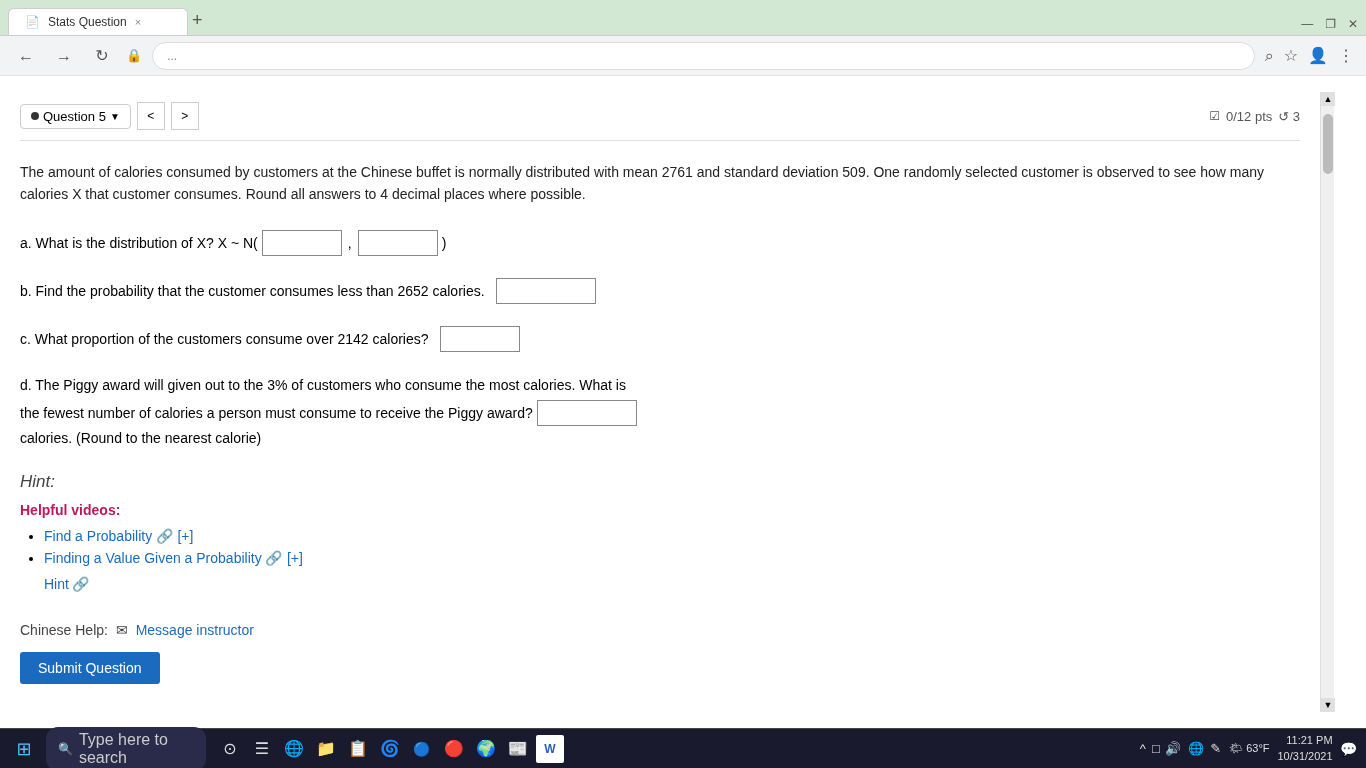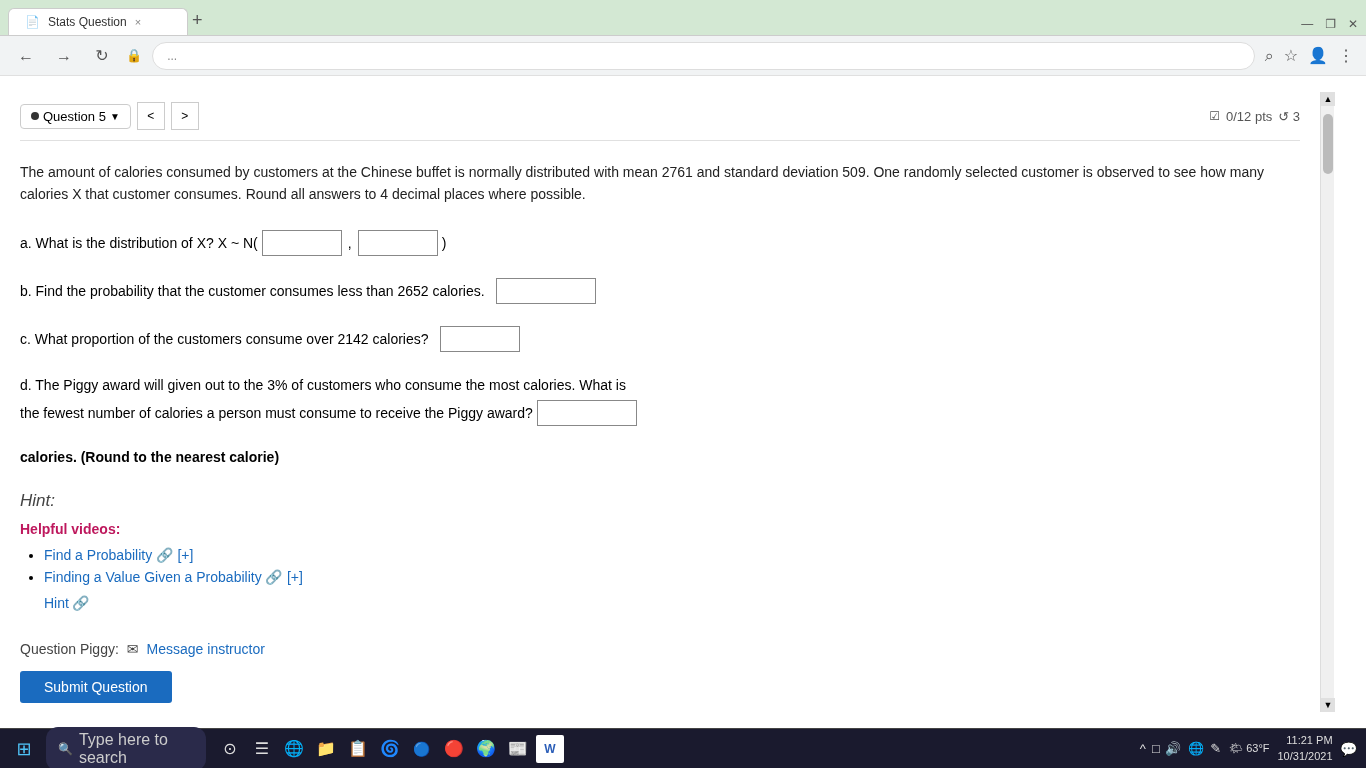--- a/index.html
+++ b/index.html
@@ -329,21 +329,21 @@
     .message-link {
       color: #1a6bbf;
       text-decoration: none;
       font-size: 14px;
     }
 
     .submit-btn {
       background: #1a6bbf;
       color: #fff;
       border: none;
-      padding: 8px 24px;
+      padding: 8px 18px;
       font-size: 14px;
       cursor: pointer;
       border-radius: 3px;
     }
 
     
     .taskbar {
       height: 40px;
       background: #1a1a2e;
       display: flex;
@@ -526,21 +526,21 @@
           <input class="answer-input" type="text" style="">
         </div>
 
         
         <div class="question-part part-d" style="display:block;">
           <div class="part-d-line1">d. The Piggy award will given out to the 3% of customers who consume the most calories. What is</div>
           <div class="part-d-line2">
             <span>the fewest number of calories a person must consume to receive the Piggy award?</span>
             <input class="answer-input answer-input-wide" type="text" style="">
           </div>
-          <div style="margin-top:20px;font-weight:bold;">calories. (Round to the nearest calorie)</div>
+          <div style="margin-top:1px;">calories. (Round to the nearest calorie)</div>
         </div>
 
         
         <div class="hint-section">
           <div class="hint-label">Hint:</div>
           <div class="helpful-videos-label">Helpful videos:</div>
           <ul class="video-list">
             <li>
               <a href="#" class="video-link">
                 <span>Find a Probability</span>
@@ -557,21 +557,21 @@
             </li>
           </ul>
           <a href="#" class="hint-link">
             <span>Hint</span>
             <span> 🔗</span>
           </a>
         </div>
 
         
         <div class="question-help-row">
-          <span>Question Piggy:</span>
+          <span>Chinese Help:</span>
           <span class="message-icon">✉</span>
           <a href="#" class="message-link">Message instructor</a>
         </div>
 
         
         <button class="submit-btn">Submit Question</button>
 
       </div>
 
       <div class="custom-scrollbar">

